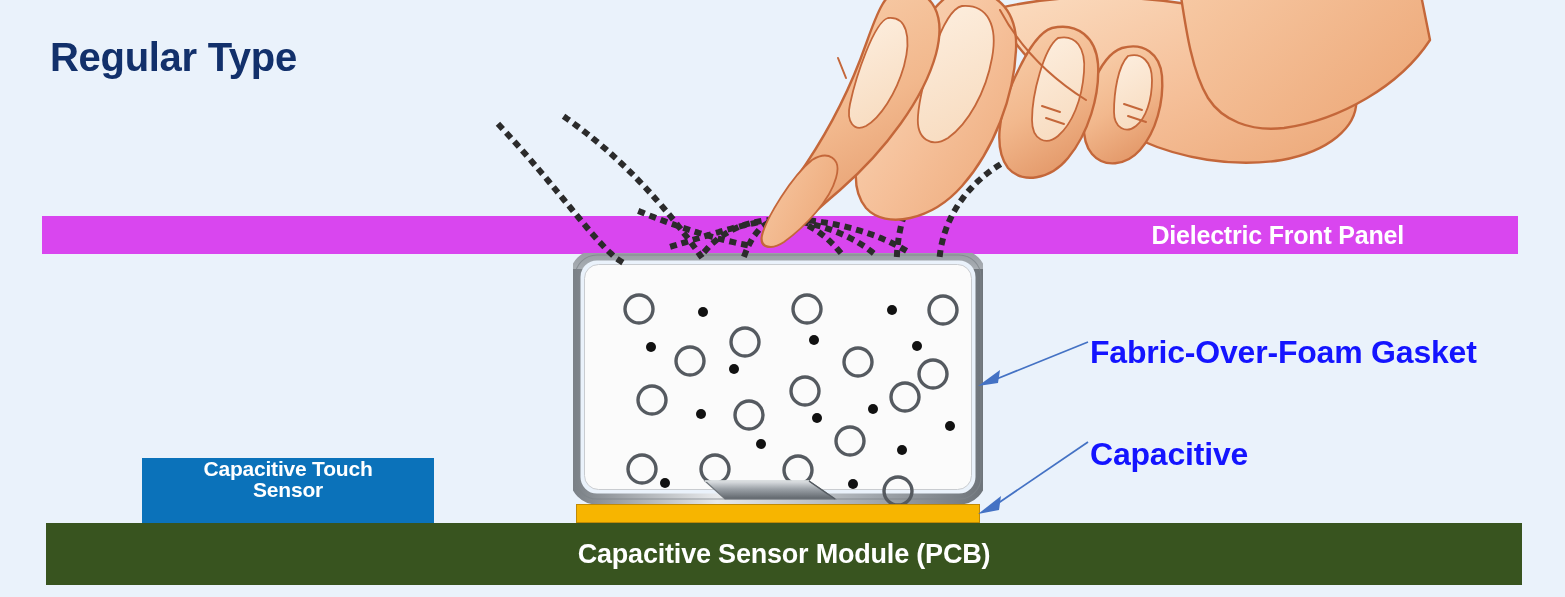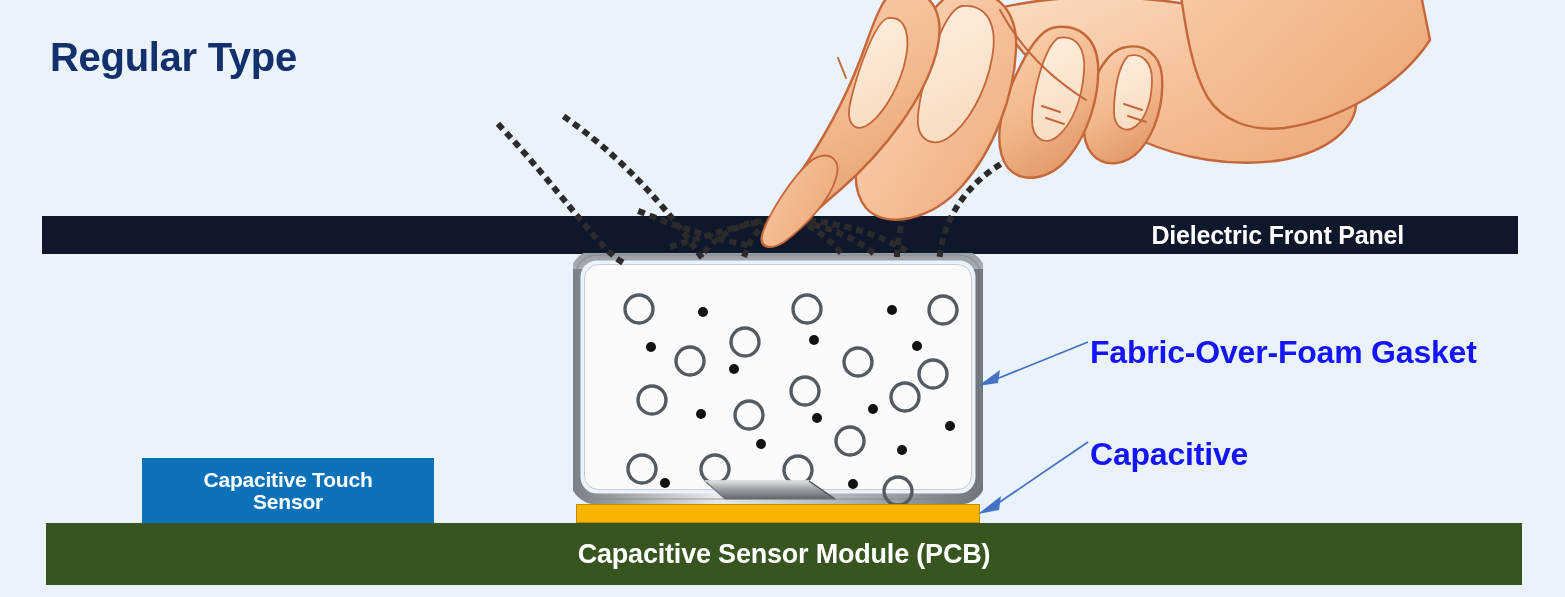--- a/index.html
+++ b/index.html
@@ -33,21 +33,21 @@
     white-space: nowrap;
   }
 
   
   #front-panel {
     position: absolute;
     left: 42px;
     top: 216px;
     width: 1476px;
     height: 38px;
-    background: #0f172a;
+    background: #d946ef;
   }
   #front-panel-label {
     position: absolute;
     right: 114px;
     top: 50%;
     transform: translateY(-50%);
     color: #ffffff;
     font-size: 25px;
     font-weight: bold;
     white-space: nowrap;
@@ -78,21 +78,20 @@
 
   
   #sensor-box {
     position: absolute;
     left: 142px;
     top: 458px;
     width: 292px;
     height: 65px;
     background: #0b72ba;
     display: flex;
-    align-items: center;
     justify-content: center;
   }
   #sensor-box-label {
     color: #ffffff;
     font-size: 21px;
     font-weight: bold;
     line-height: 1.02;
     text-align: center;
     white-space: pre-line;
     letter-spacing: -0.2px;

